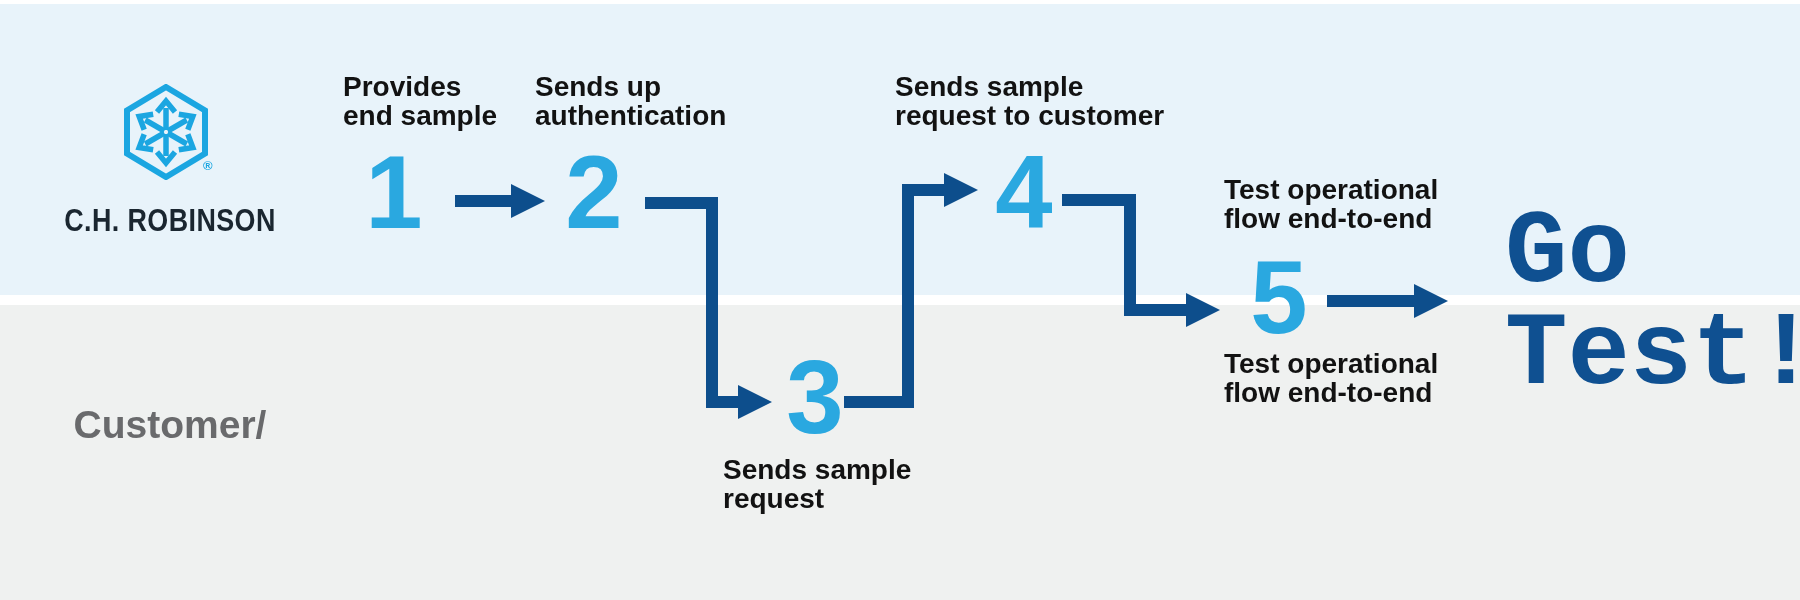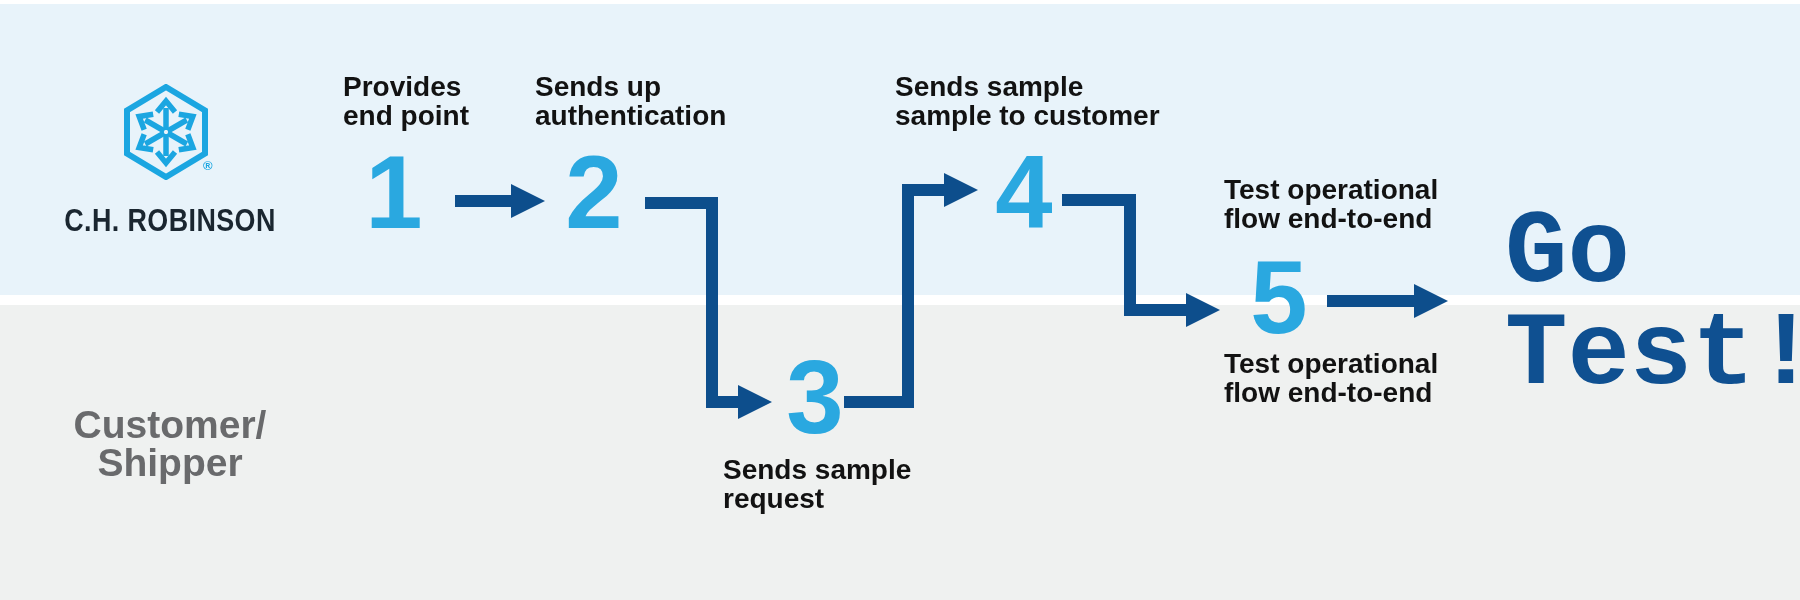--- a/index.html
+++ b/index.html
@@ -108,38 +108,37 @@
       <use href="#spoke" transform="rotate(180 45 48)"></use>
       <use href="#spoke" transform="rotate(240 45 48)"></use>
       <use href="#spoke" transform="rotate(300 45 48)"></use>
     </g>
   </svg>
   <span class="registered">®</span>
   <div class="wordmark">C.H. ROBINSON</div>
 
   <div class="customer-label">
     <div>Customer/</div>
-    <div>Shipper</div>
   </div>
 
   <div class="step-label l1">
     <div>Provides</div>
-    <div>end point</div>
+    <div>end sample</div>
   </div>
   <div class="step-label l2">
     <div>Sends up</div>
     <div>authentication</div>
   </div>
   <div class="step-label l3">
     <div>Sends sample</div>
     <div>request</div>
   </div>
   <div class="step-label l4">
     <div>Sends sample</div>
-    <div>sample to customer</div>
+    <div>request to customer</div>
   </div>
   <div class="step-label l5t">
     <div>Test operational</div>
     <div>flow end-to-end</div>
   </div>
   <div class="step-label l5b">
     <div>Test operational</div>
     <div>flow end-to-end</div>
   </div>
 

